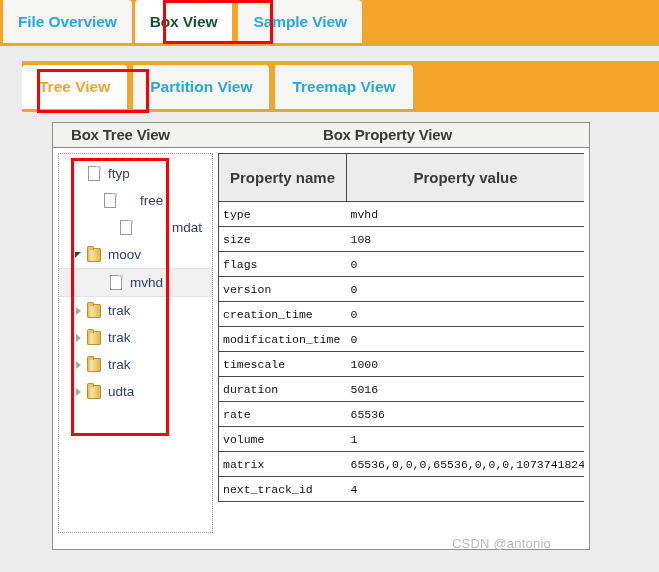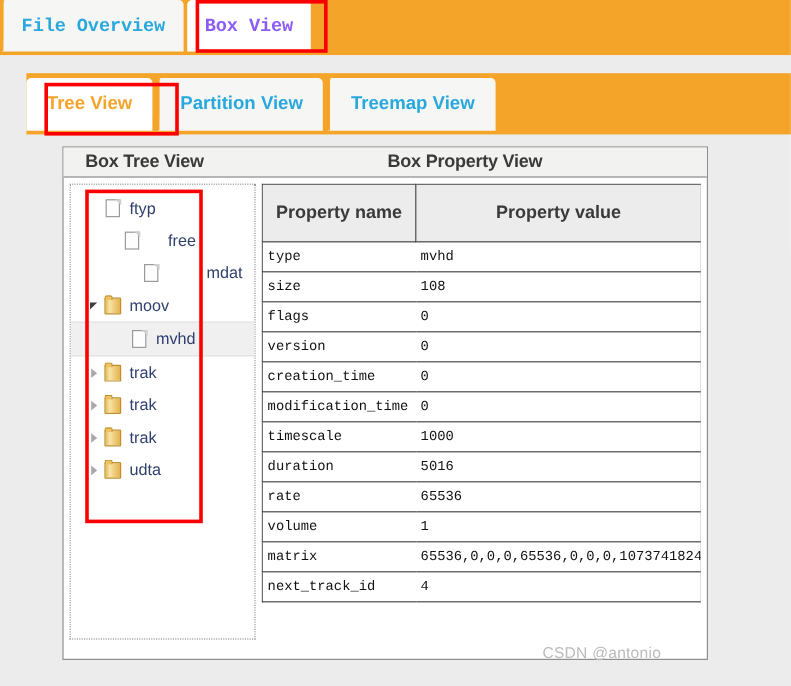--- a/index.html
+++ b/index.html
@@ -42,24 +42,23 @@
     align-items: center;
     justify-content: center;
     padding: 0 15px;
     font-size: 15.5px;
     font-weight: bold;
     color: #29a8dd;
     letter-spacing: -0.1px;
     margin-right: 3px;
     position: relative;
     cursor: pointer;
-    font-family: Liberation Mono, monospace;
   }
   .tab1.active {
-    color: #8b5cf6;
+    color: #14532d;
     background: #ffffff;
     border-left: none;
   }
 
   
   .gap-strip {
     position: absolute;
     left: 0; top: 46px;
     width: 659px; height: 15px;
     background: #ececec;
@@ -297,20 +296,23 @@
 <body>
 
 <div class="tabbar1">
   <div class="tabs">
     <div class="tab1">
       <span>File Overview</span>
     </div>
     <div class="tab1 active">
       <span>Box View</span>
     </div>
+    <div class="tab1">
+      <span>Sample View</span>
+    </div>
   </div>
 </div>
 
 <div class="gap-strip"></div>
 
 <div class="tabbar2">
   <div class="tabs">
     <div class="tab2 active">
       <span>Tree View</span>
     </div>

